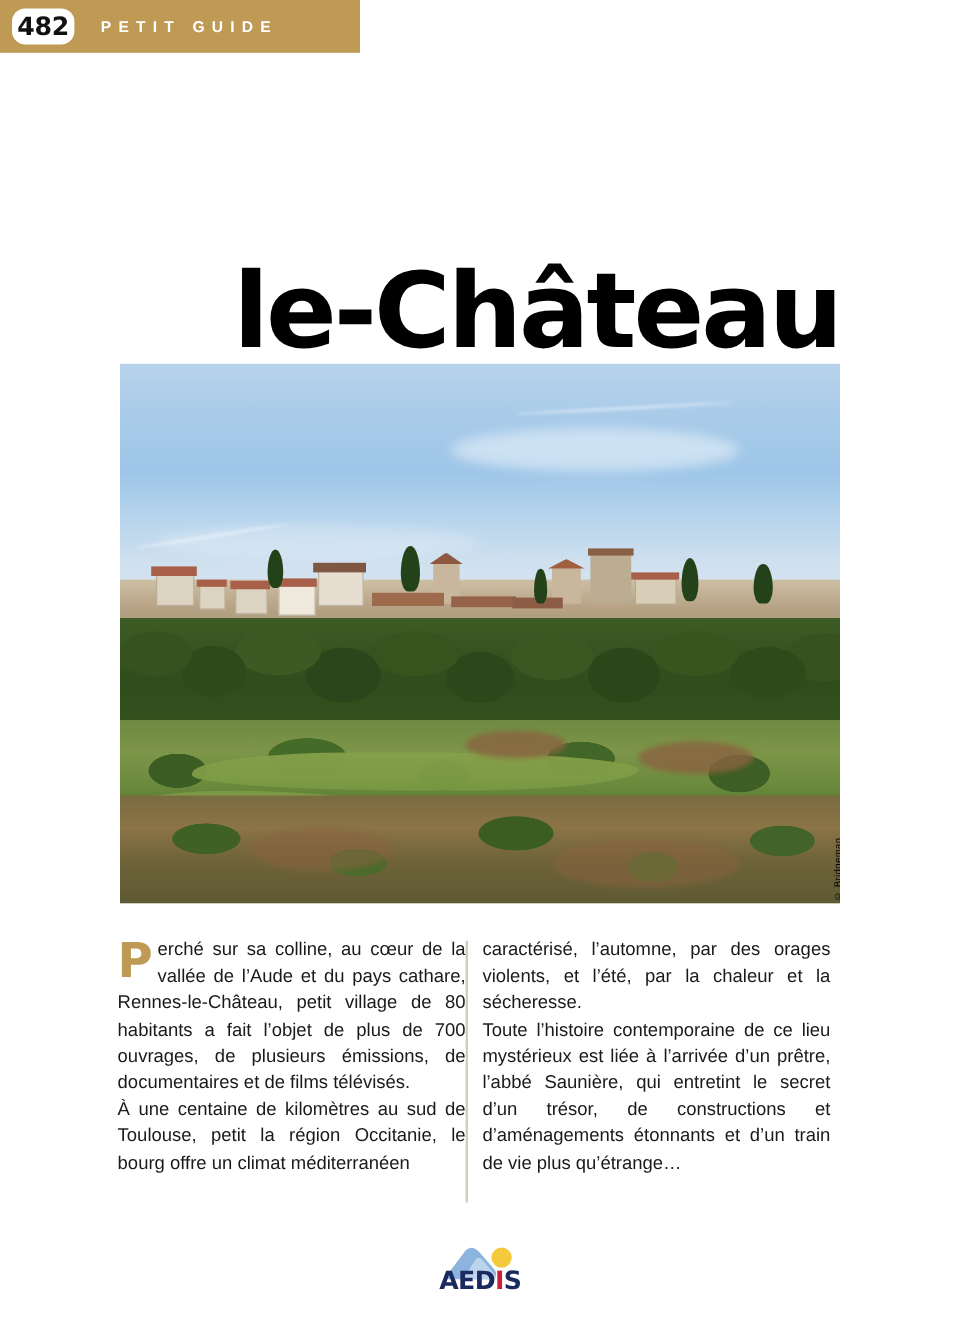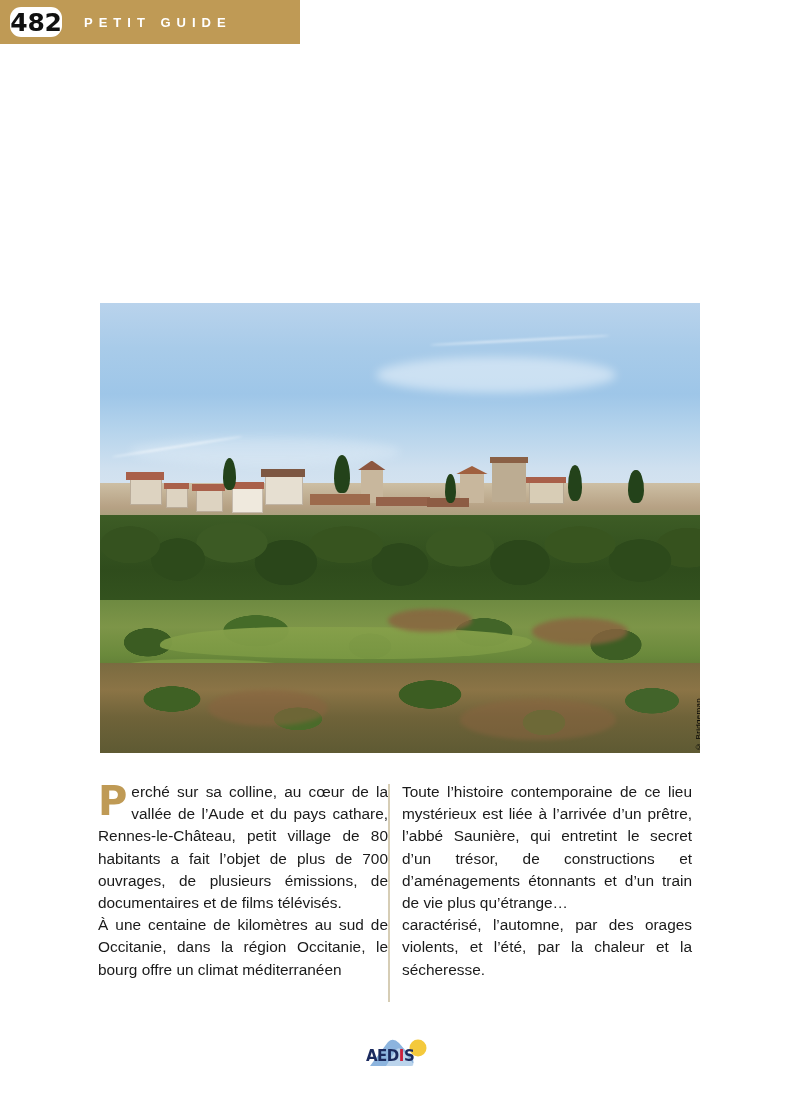--- a/index.html
+++ b/index.html
@@ -29,21 +29,21 @@
   #page-number-badge {
     width: 52px;
     height: 30px;
     margin-left: 10px;
     background: #ffffff;
     border-radius: 11px;
     display: flex;
     align-items: center;
     justify-content: center;
     font-weight: bold;
-    font-size: 25px;
+    font-size: 21px;
     color: #111111;
     letter-spacing: -0.2px;
     font-family: "DejaVu Sans", sans-serif;
   }
   #guide-label {
     margin-left: 22px;
     color: #ffffff;
     font-size: 13px;
     font-weight: bold;
     letter-spacing: 6px;
@@ -252,39 +252,39 @@
   #footer-logo {
     position: absolute;
     left: 366px;
     top: 1036px;
     width: 76px;
     height: 44px;
   }
   #logo-text {
     position: absolute;
     left: 0;
-    bottom: 16px;
+    bottom: 2px;
     font-family: "DejaVu Sans", sans-serif;
     font-weight: bold;
-    font-size: 15px;
+    font-size: 21px;
     letter-spacing: -0.5px;
     line-height: 1;
     color: #1b2a5e;
   }
   #logo-text .red-i { color: #cc1f3c; }
 </style>
 </head>
 <body>
 
 <div id="header-bar">
   <div id="page-number-badge">482</div>
   <div id="guide-label">PETIT GUIDE</div>
 </div>
 
-<h1 id="page-title"><br></h1>
+<h1 id="page-title"><br><span>le-Château</span></h1>
 
 <figure id="photo-frame" style="margin:0">
   <div id="photo">
 
     <div class="sky"></div>
     <div class="cloudwisp" style="left:46%;top:12%;width:40%;height:8%;"></div>
     <div class="cloudwisp" style="left:5%;top:30%;width:45%;height:6%;opacity:.5"></div>
     <div class="contrail" style="left:2%;top:34%;width:22%;height:2px;transform:rotate(-9deg);"></div>
     <div class="contrail" style="left:55%;top:9%;width:30%;height:2px;transform:rotate(-3deg);"></div>
 
@@ -332,28 +332,28 @@
     <div class="scrub-red" style="left:60%;top:88%;width:26%;height:9%;opacity:.5"></div>
   </div>
 
   <figcaption id="photo-credit">© Bridgeman</figcaption>
 </figure>
 
 <div id="body-columns">
 
   <div class="text-column" id="column-left">
     <p class="para dropcap-para">Perché sur sa colline, au cœur de la vallée de l’Aude et du pays cathare, Rennes-le-Château, petit village de 80 habitants a fait l’objet de plus de 700 ouvrages, de plusieurs émissions, de documentaires et de films télévisés.</p>
-    <p class="para">À une centaine de kilomètres au sud de Occitanie, dans la région Occitanie, le bourg offre un climat méditerranéen</p>
+    <p class="para">À une centaine de kilomètres au sud de Toulouse, petit la région Occitanie, le bourg offre un climat méditerranéen</p>
   </div>
 
   <div id="column-divider"></div>
 
   <div class="text-column" id="column-right">
+    <p class="para">caractérisé, l’automne, par des orages violents, et l’été, par la chaleur et la sécheresse.</p>
     <p class="para">Toute l’histoire contemporaine de ce lieu mystérieux est liée à l’arrivée d’un prêtre, l’abbé Saunière, qui entretint le secret d’un trésor, de constructions et d’aménagements étonnants et d’un train de vie plus qu’étrange…</p>
-    <p class="para">caractérisé, l’automne, par des orages violents, et l’été, par la chaleur et la sécheresse.</p>
   </div>
 </div>
 
 <div id="footer-logo">
   <svg width="76" height="44" viewBox="0 0 76 44">
     <circle cx="52" cy="12" r="8.5" fill="#F4C93C"></circle>
     <path d="M4 30 L22 6 Q27 1 33 7 L46 22 Q50 27 44 30 Z" fill="#8CB4DE"></path>
     <path d="M20 30 L30 14 Q33 10 37 15 L46 26 Q49 30 45 30 Z" fill="#BBD4EC"></path>
   </svg>
   <div id="logo-text"><span>AED</span><span class="red-i">I</span><span>S</span></div>

